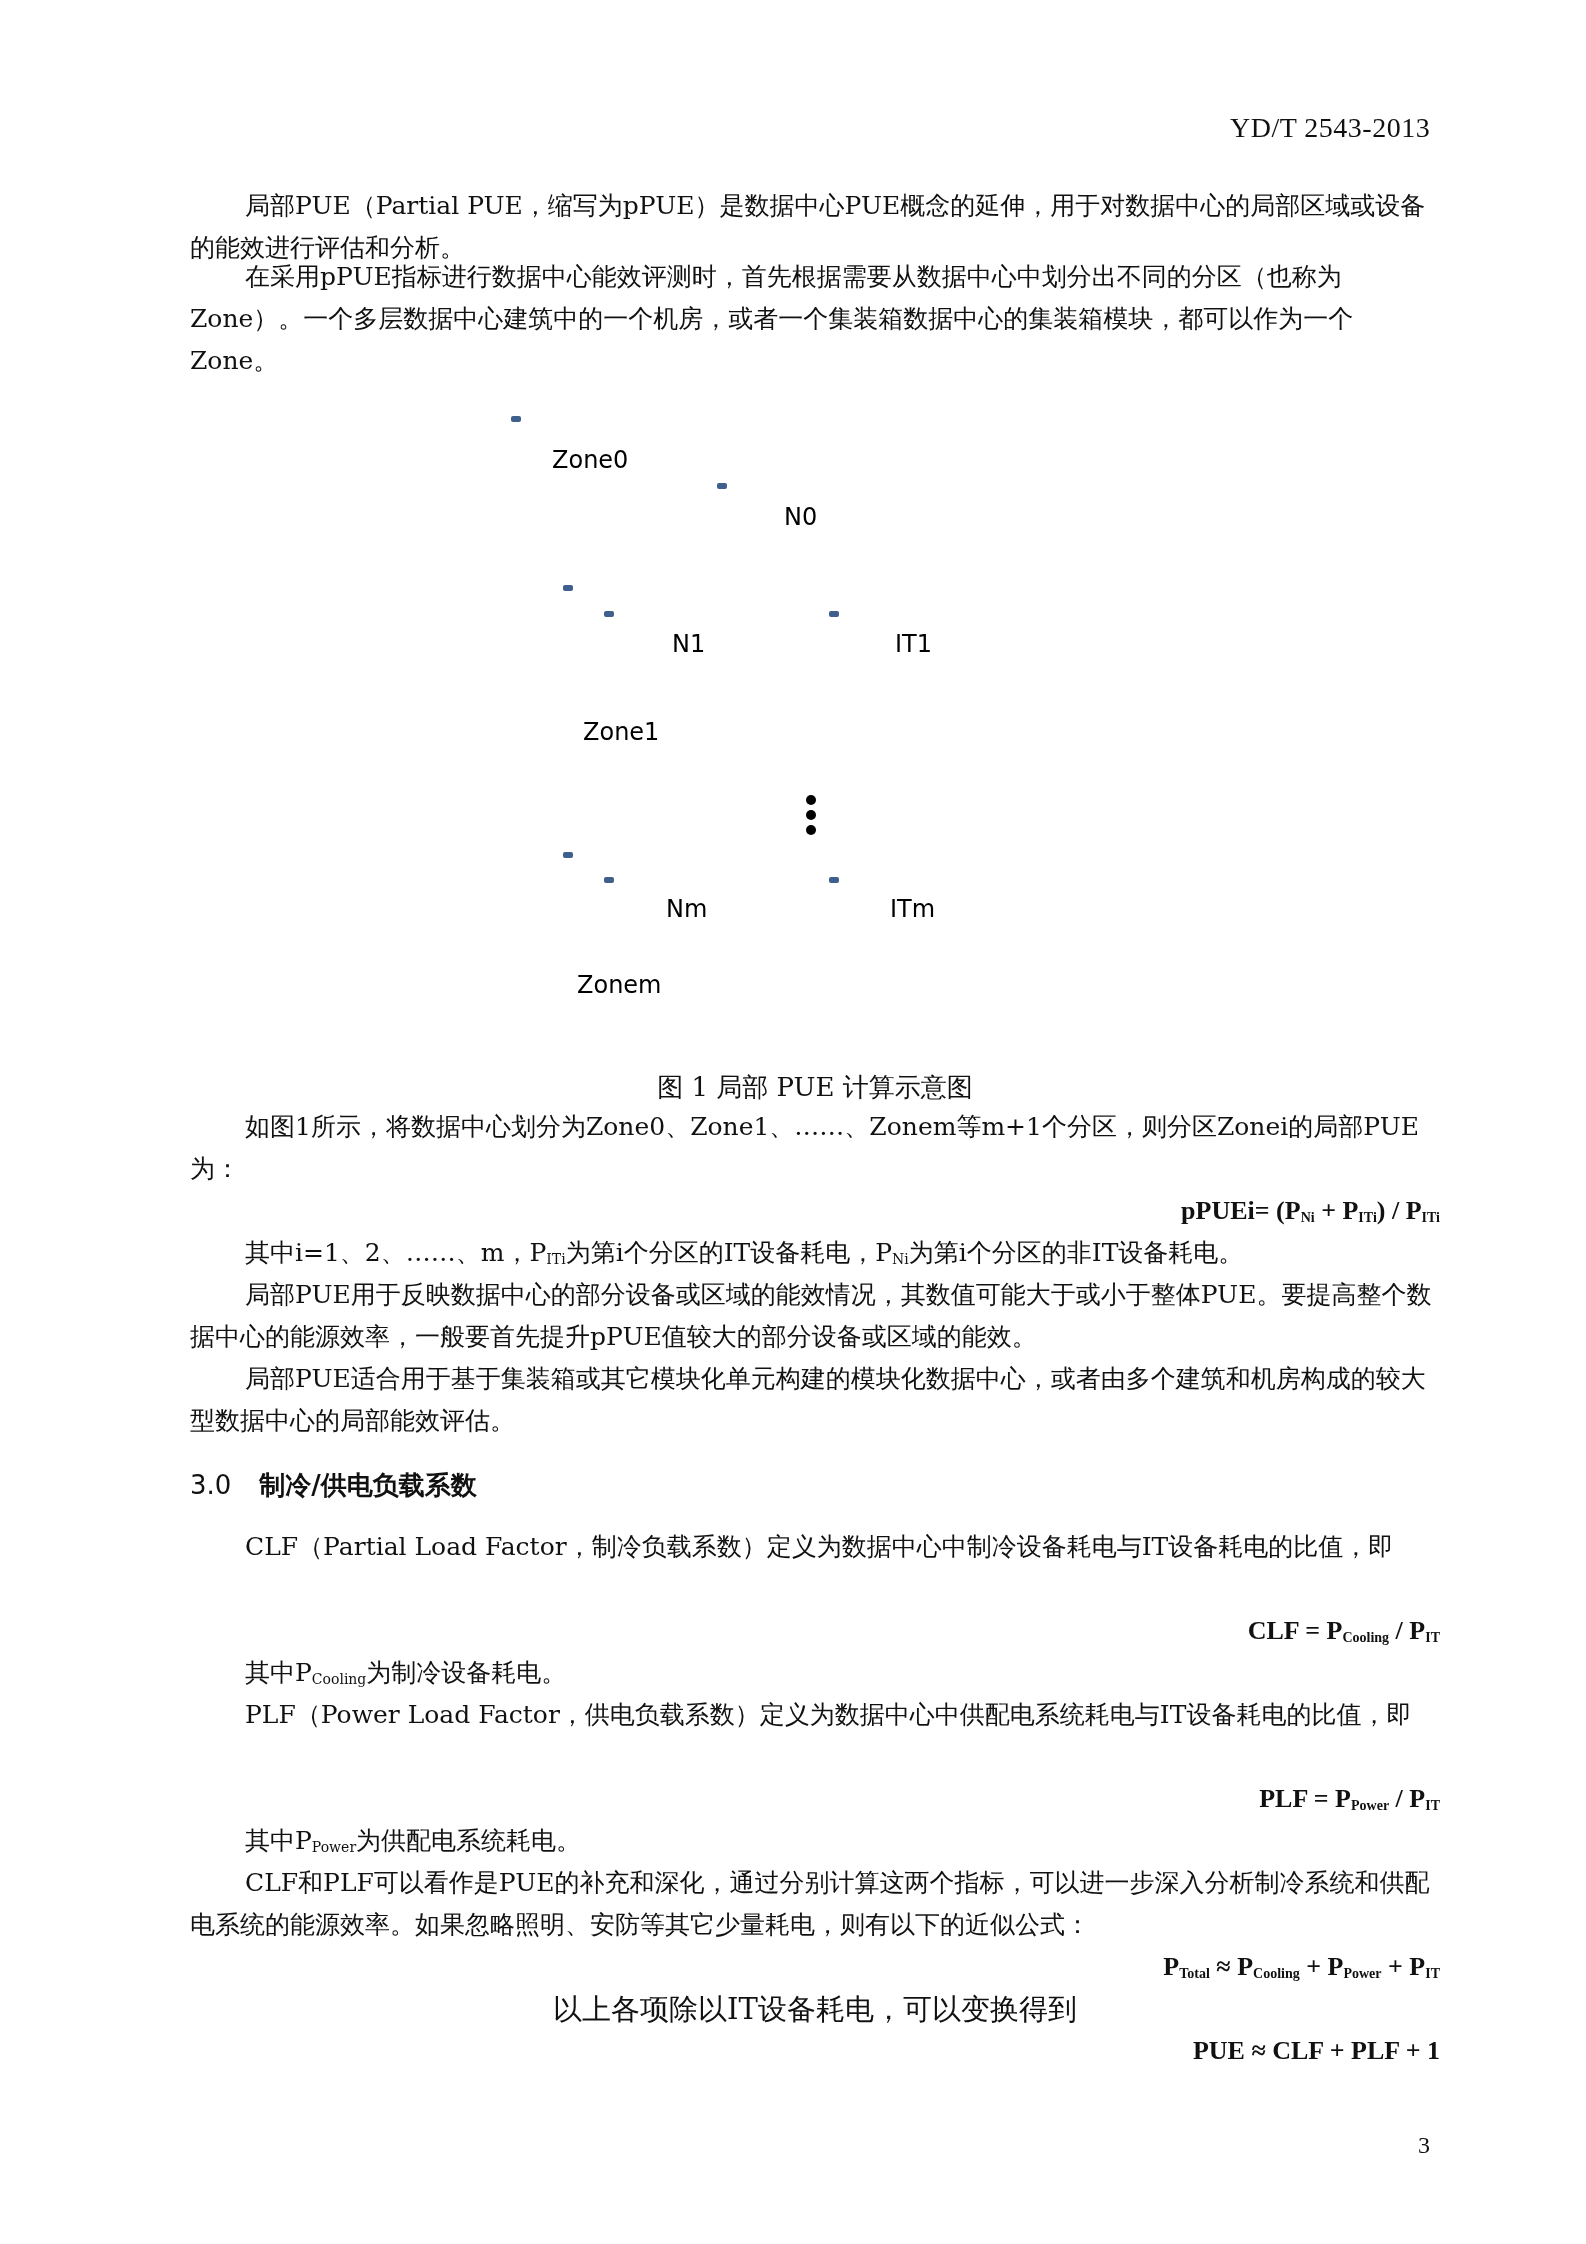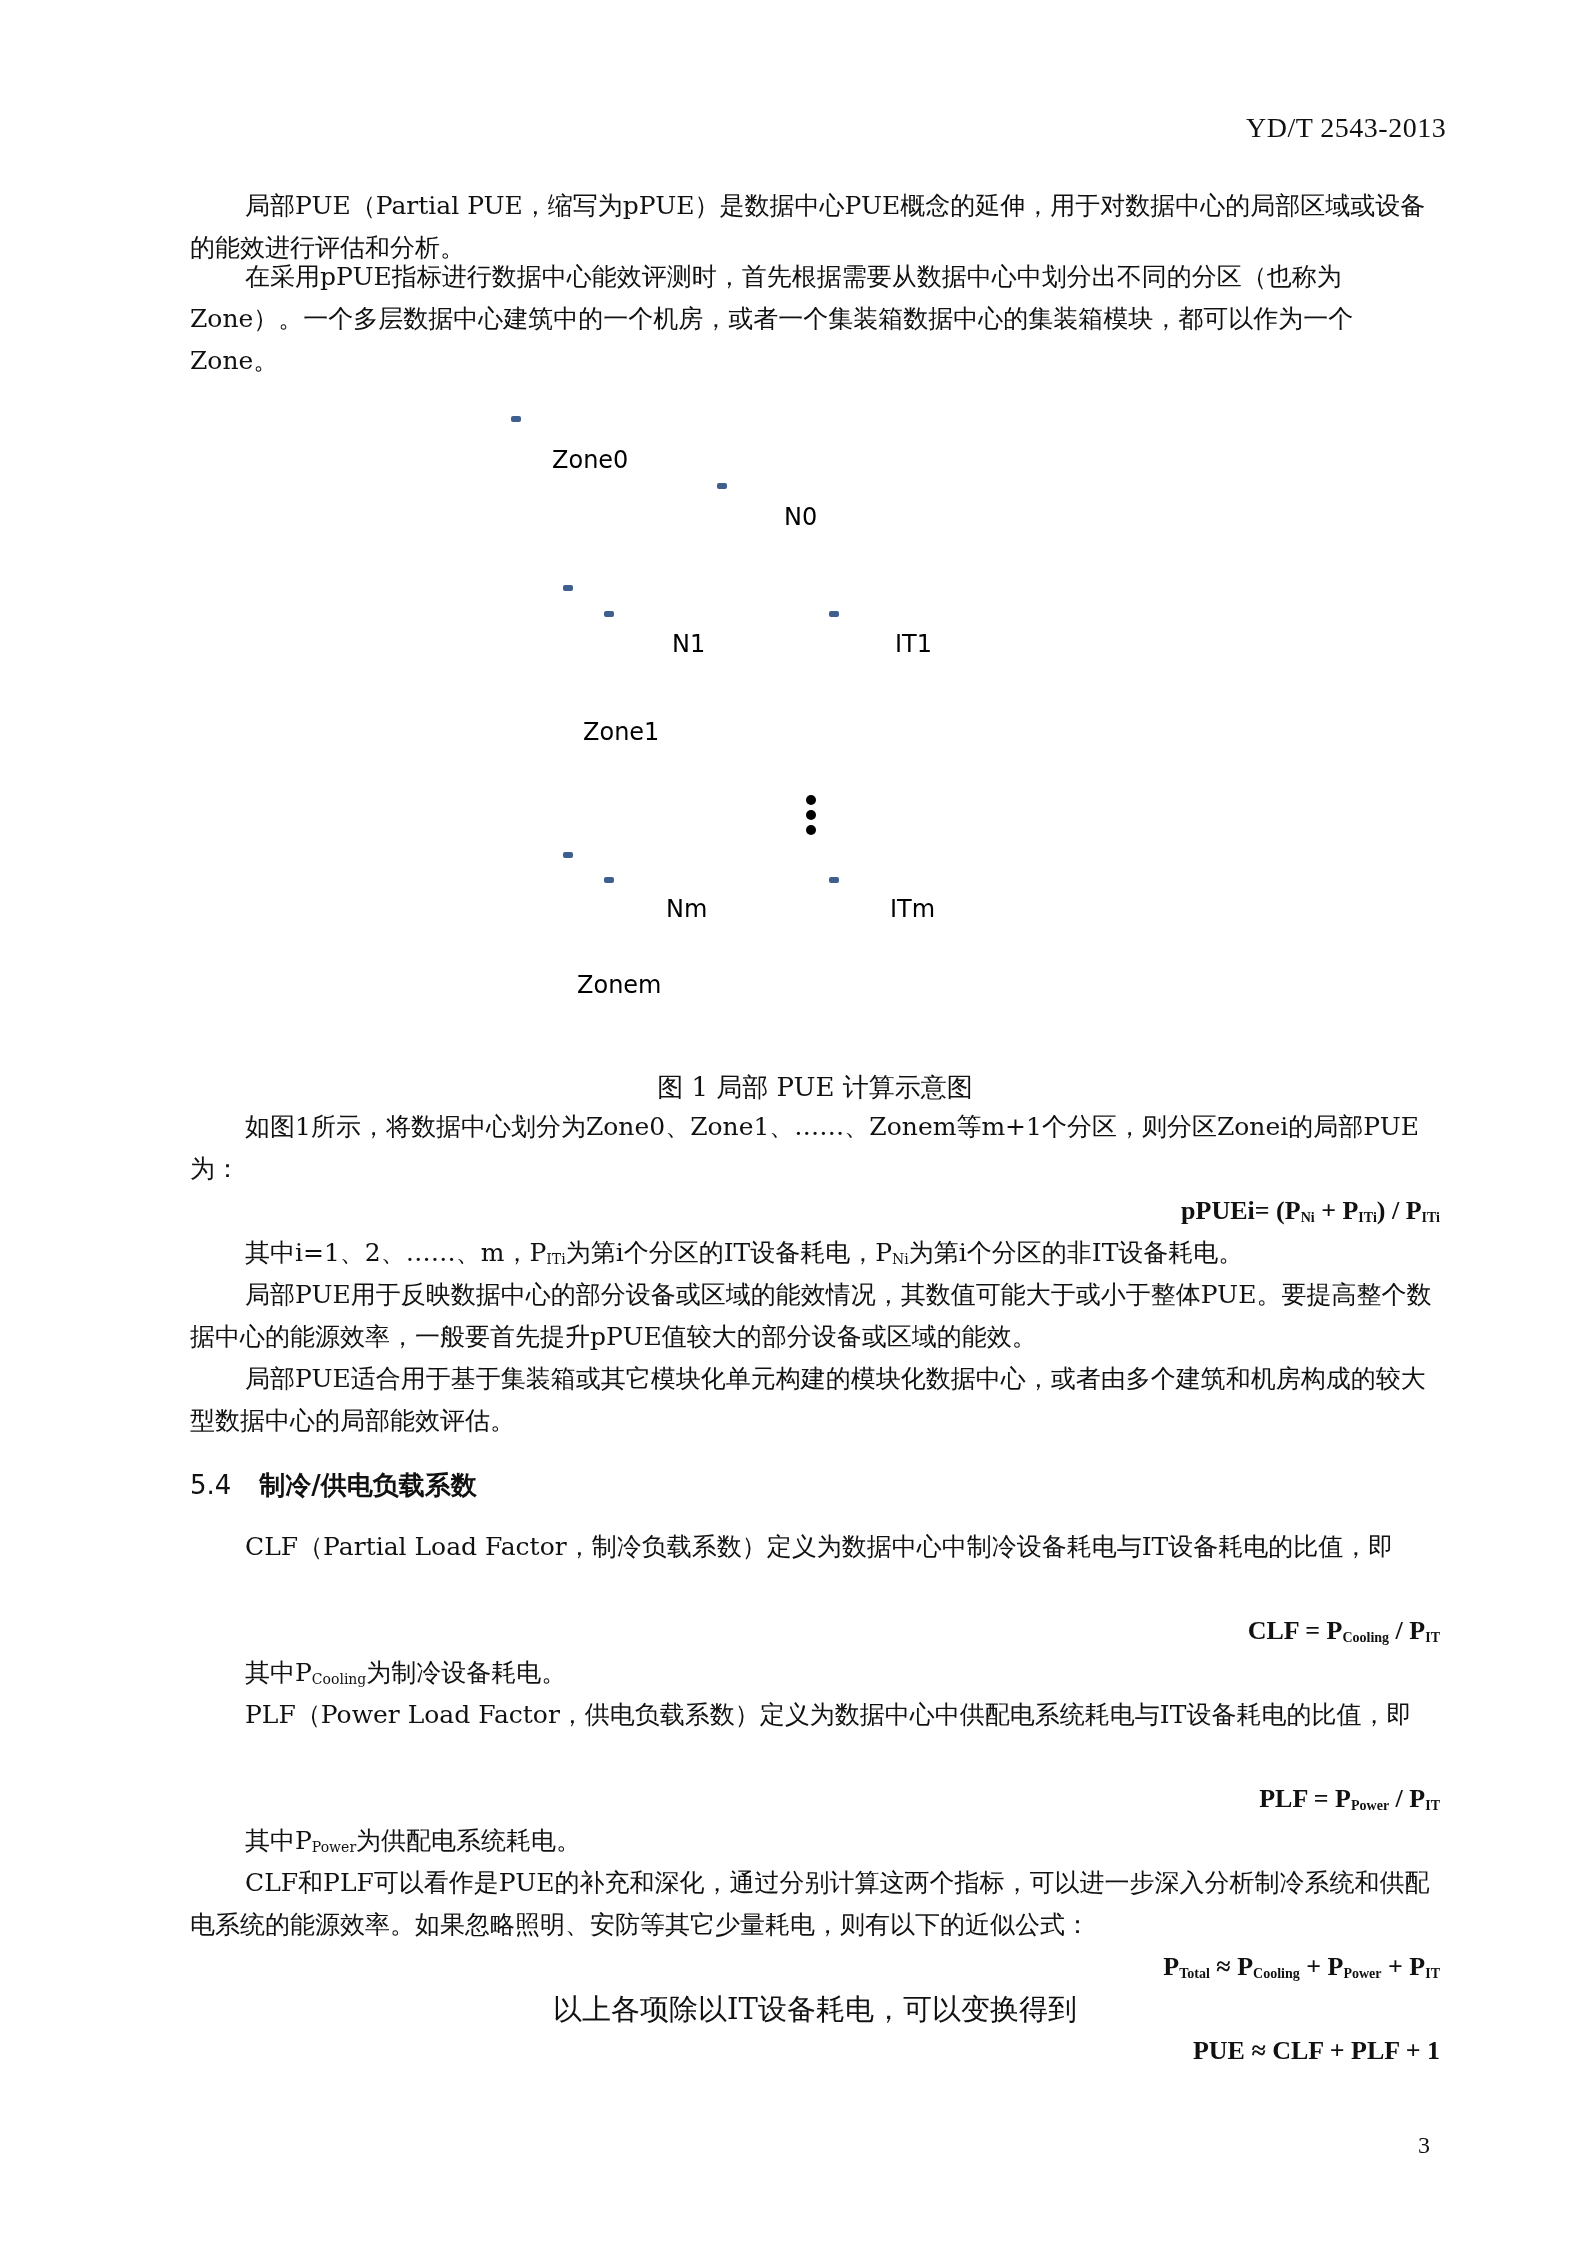--- a/index.html
+++ b/index.html
@@ -1,21 +1,21 @@
 <!DOCTYPE html>
 <html><head>
 <meta charset="utf-8">
 <style>
   html, body { margin: 0; padding: 0; background: #ffffff; }
   body {
     width: 1586px; height: 2244px; position: relative; overflow: hidden;
     font-family: "DejaVu Serif", "Liberation Serif", serif;
     color: #111;
   }
-  .abs { position: absolute; margin-left: 16px; }
+  .abs { position: absolute; }
   .header { left: 1230px; top: 112px; font-family: "Liberation Serif", serif; font-size: 28px; letter-spacing: 0.5px; }
   .para { position: absolute; left: 190px; width: 1250px; font-size: 25px; line-height: 42px; }
   .indent { text-indent: 55px; }
   .center { position: absolute; left: 190px; width: 1250px; text-align: center; font-size: 29px; line-height: 42px; }
   .formula { font-family: "Liberation Serif", serif; font-weight: bold; font-size: 26px; text-align: right; }
   .formula sub { font-size: 14px; vertical-align: -3px; }
   .sub-inline { font-size: 14px; vertical-align: -3px; }
   .section { position: absolute; left: 190px; top: 1468px; font-size: 26px; font-family: "DejaVu Sans", "Liberation Sans", sans-serif; font-weight: bold; }
   .section .num { font-weight: normal; margin-right: 28px; }
   .diag-label { position: absolute; font-family: "DejaVu Sans", "Liberation Sans", sans-serif; font-size: 24px; color: #000; }
@@ -66,21 +66,21 @@
 </div>
 
 <div class="para indent" style="top:1232px">
   <span>其中i=1、2、……、m，P</span><span class="sub-inline">ITi</span><span>为第i个分区的IT设备耗电，P</span><span class="sub-inline">Ni</span><span>为第i个分区的非IT设备耗电。</span>
 </div>
 
 <div class="para indent" style="top:1274px">局部PUE用于反映数据中心的部分设备或区域的能效情况，其数值可能大于或小于整体PUE。要提高整个数据中心的能源效率，一般要首先提升pPUE值较大的部分设备或区域的能效。</div>
 <div class="para indent" style="top:1358px">局部PUE适合用于基于集装箱或其它模块化单元构建的模块化数据中心，或者由多个建筑和机房构成的较大型数据中心的局部能效评估。</div>
 
 <div class="section">
-  <span class="num">5.4</span><span>制冷/供电负载系数</span>
+  <span class="num">3.0</span><span>制冷/供电负载系数</span>
 </div>
 
 <div class="para indent" style="top:1526px">CLF（Partial Load Factor，制冷负载系数）定义为数据中心中制冷设备耗电与IT设备耗电的比值，即</div>
 
 <div class="center formula" style="top:1610px">
   <span>CLF = P</span><sub>Cooling</sub><span> / P</span><sub>IT</sub>
 </div>
 
 <div class="para indent" style="top:1652px">
   <span>其中P</span><span class="sub-inline">Cooling</span><span>为制冷设备耗电。</span>

